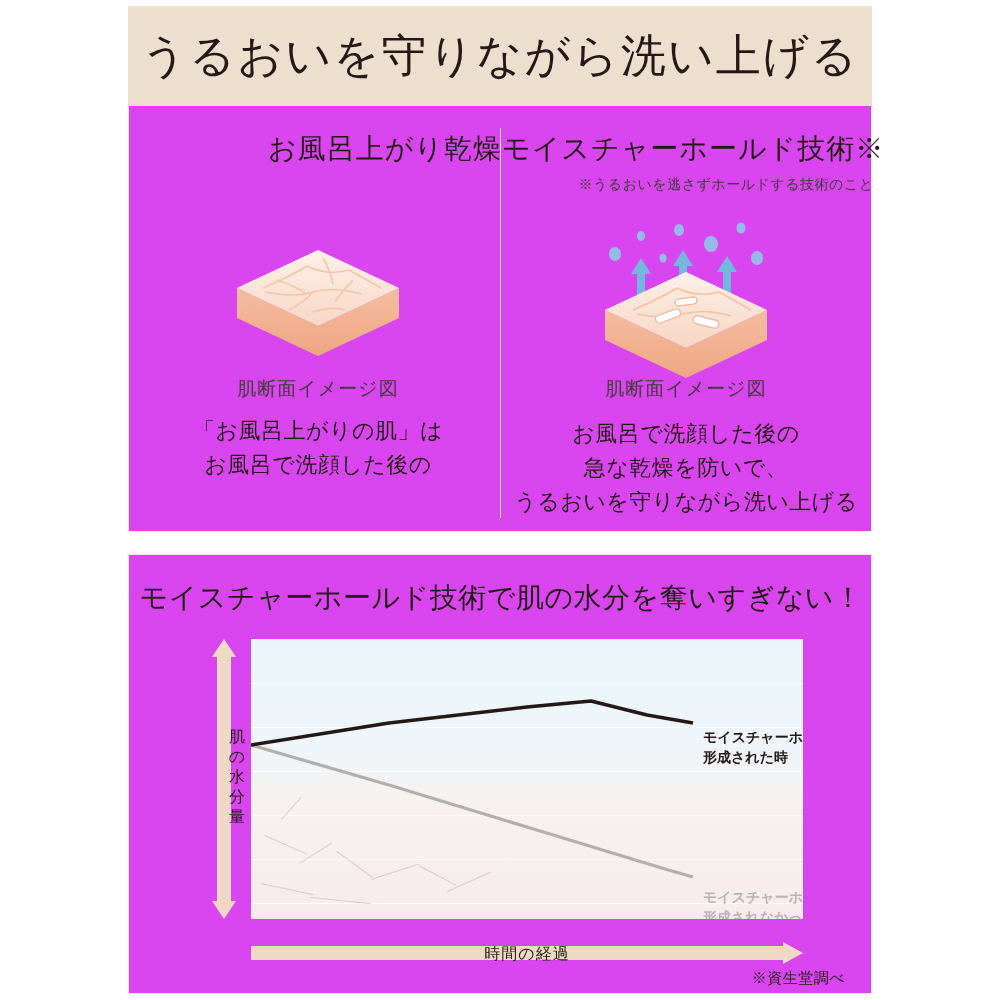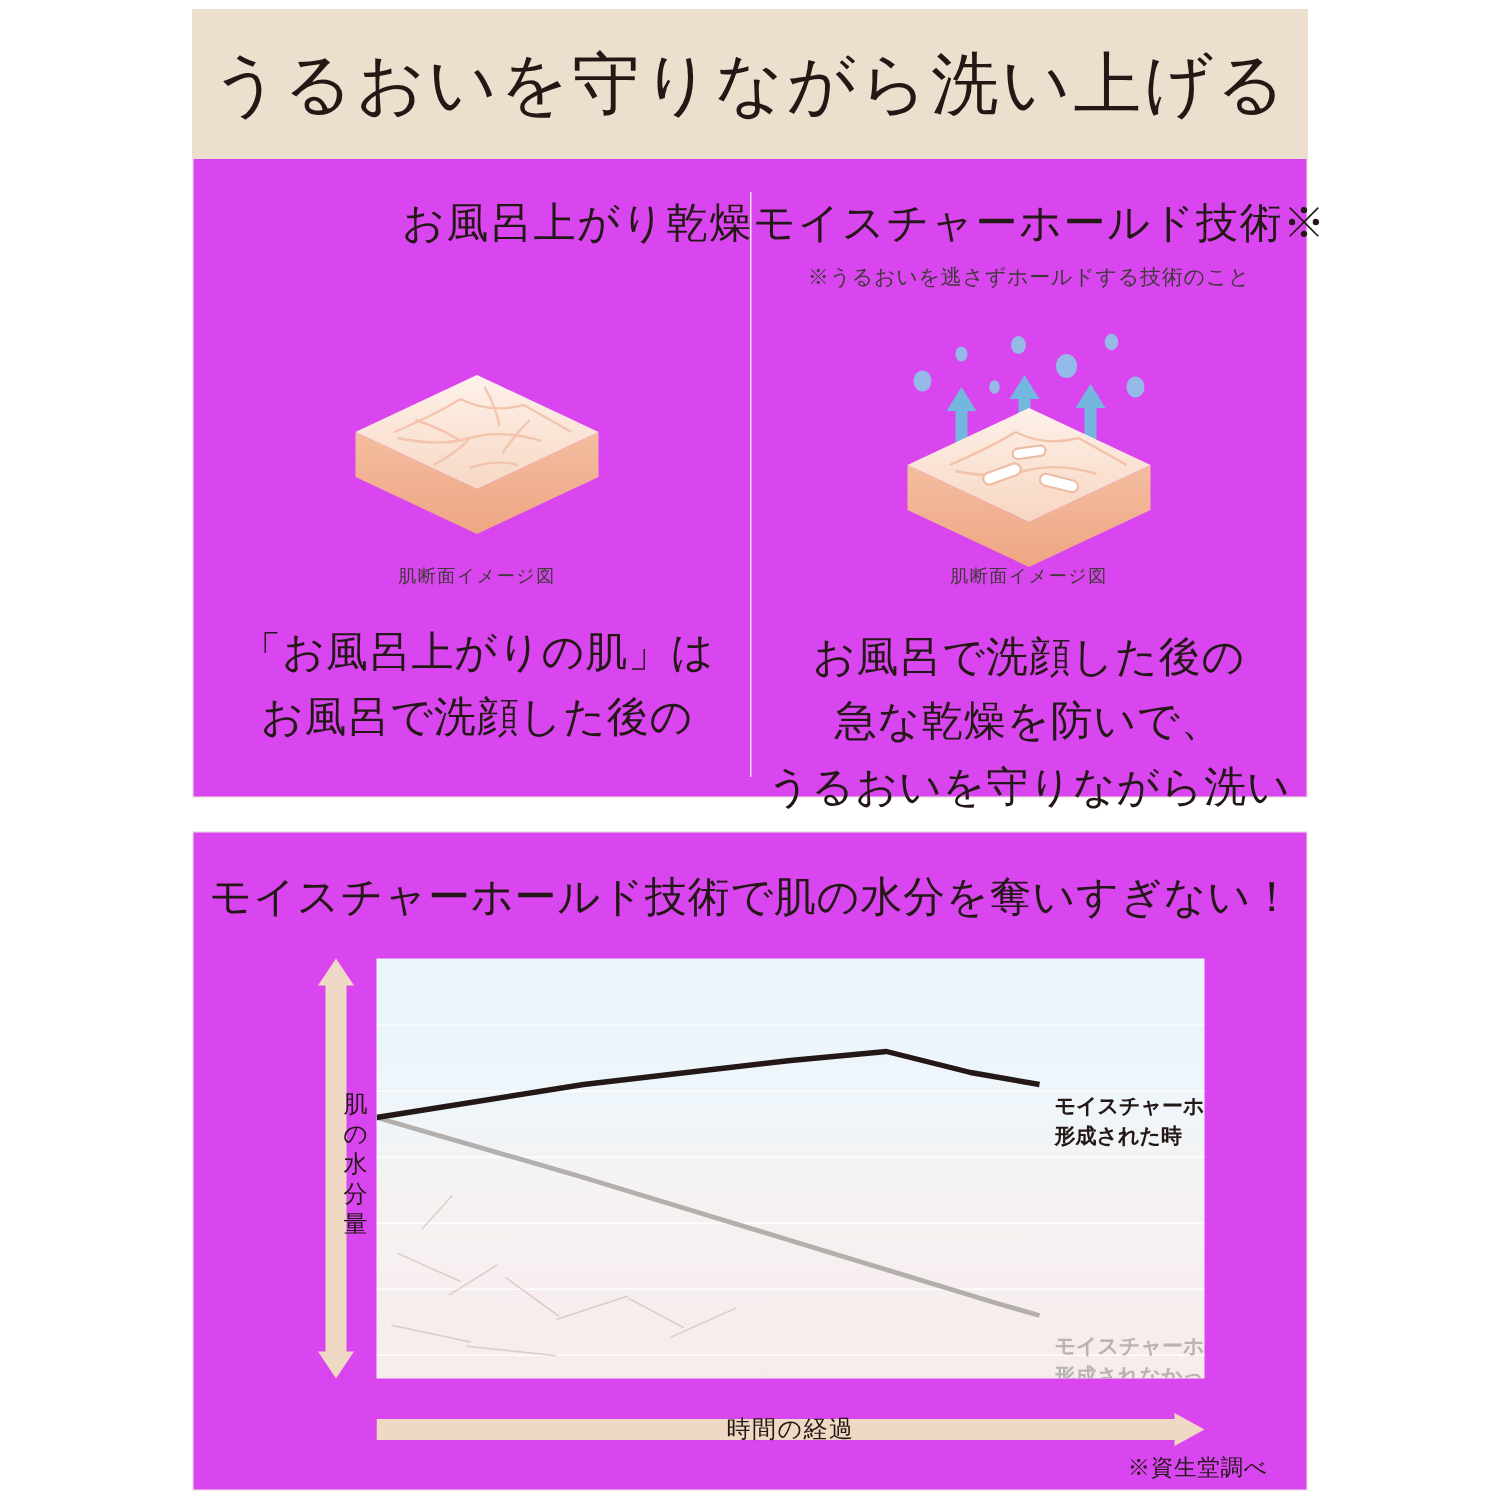--- a/index.html
+++ b/index.html
@@ -87,46 +87,47 @@
   }
   .col-note {
     position: absolute;
     top: 58px;
     width: 100%;
     text-align: center;
     font-size: 14px;
     color: #3e3a36;
     letter-spacing: 0.5px;
     white-space: nowrap;
+    padding-left: 40px;
   }
 
   
   .skin-wrap {
     position: absolute;
     top: 96px;
     left: 50%;
     transform: translateX(-50%);
     width: 230px;
     height: 170px;
   }
   .skin-caption {
     position: absolute;
     top: 262px;
     width: 100%;
     text-align: center;
-    font-size: 12px;
+    font-size: 19px;
     color: #3f3a36;
     letter-spacing: 1px;
   }
   .col-desc {
     position: absolute;
     top: 296px;
     width: 100%;
     text-align: center;
-    font-size: 28px;
+    font-size: 22px;
     line-height: 1.55;
     letter-spacing: 0.5px;
   }
   #col-right .col-desc { top: 288px; margin-top: 11px; }
   #col-left .skin-caption { top: 258px; }
   #col-right .skin-caption { top: 258px; }
 
   
   #panel-bottom {
     left: 128px;

